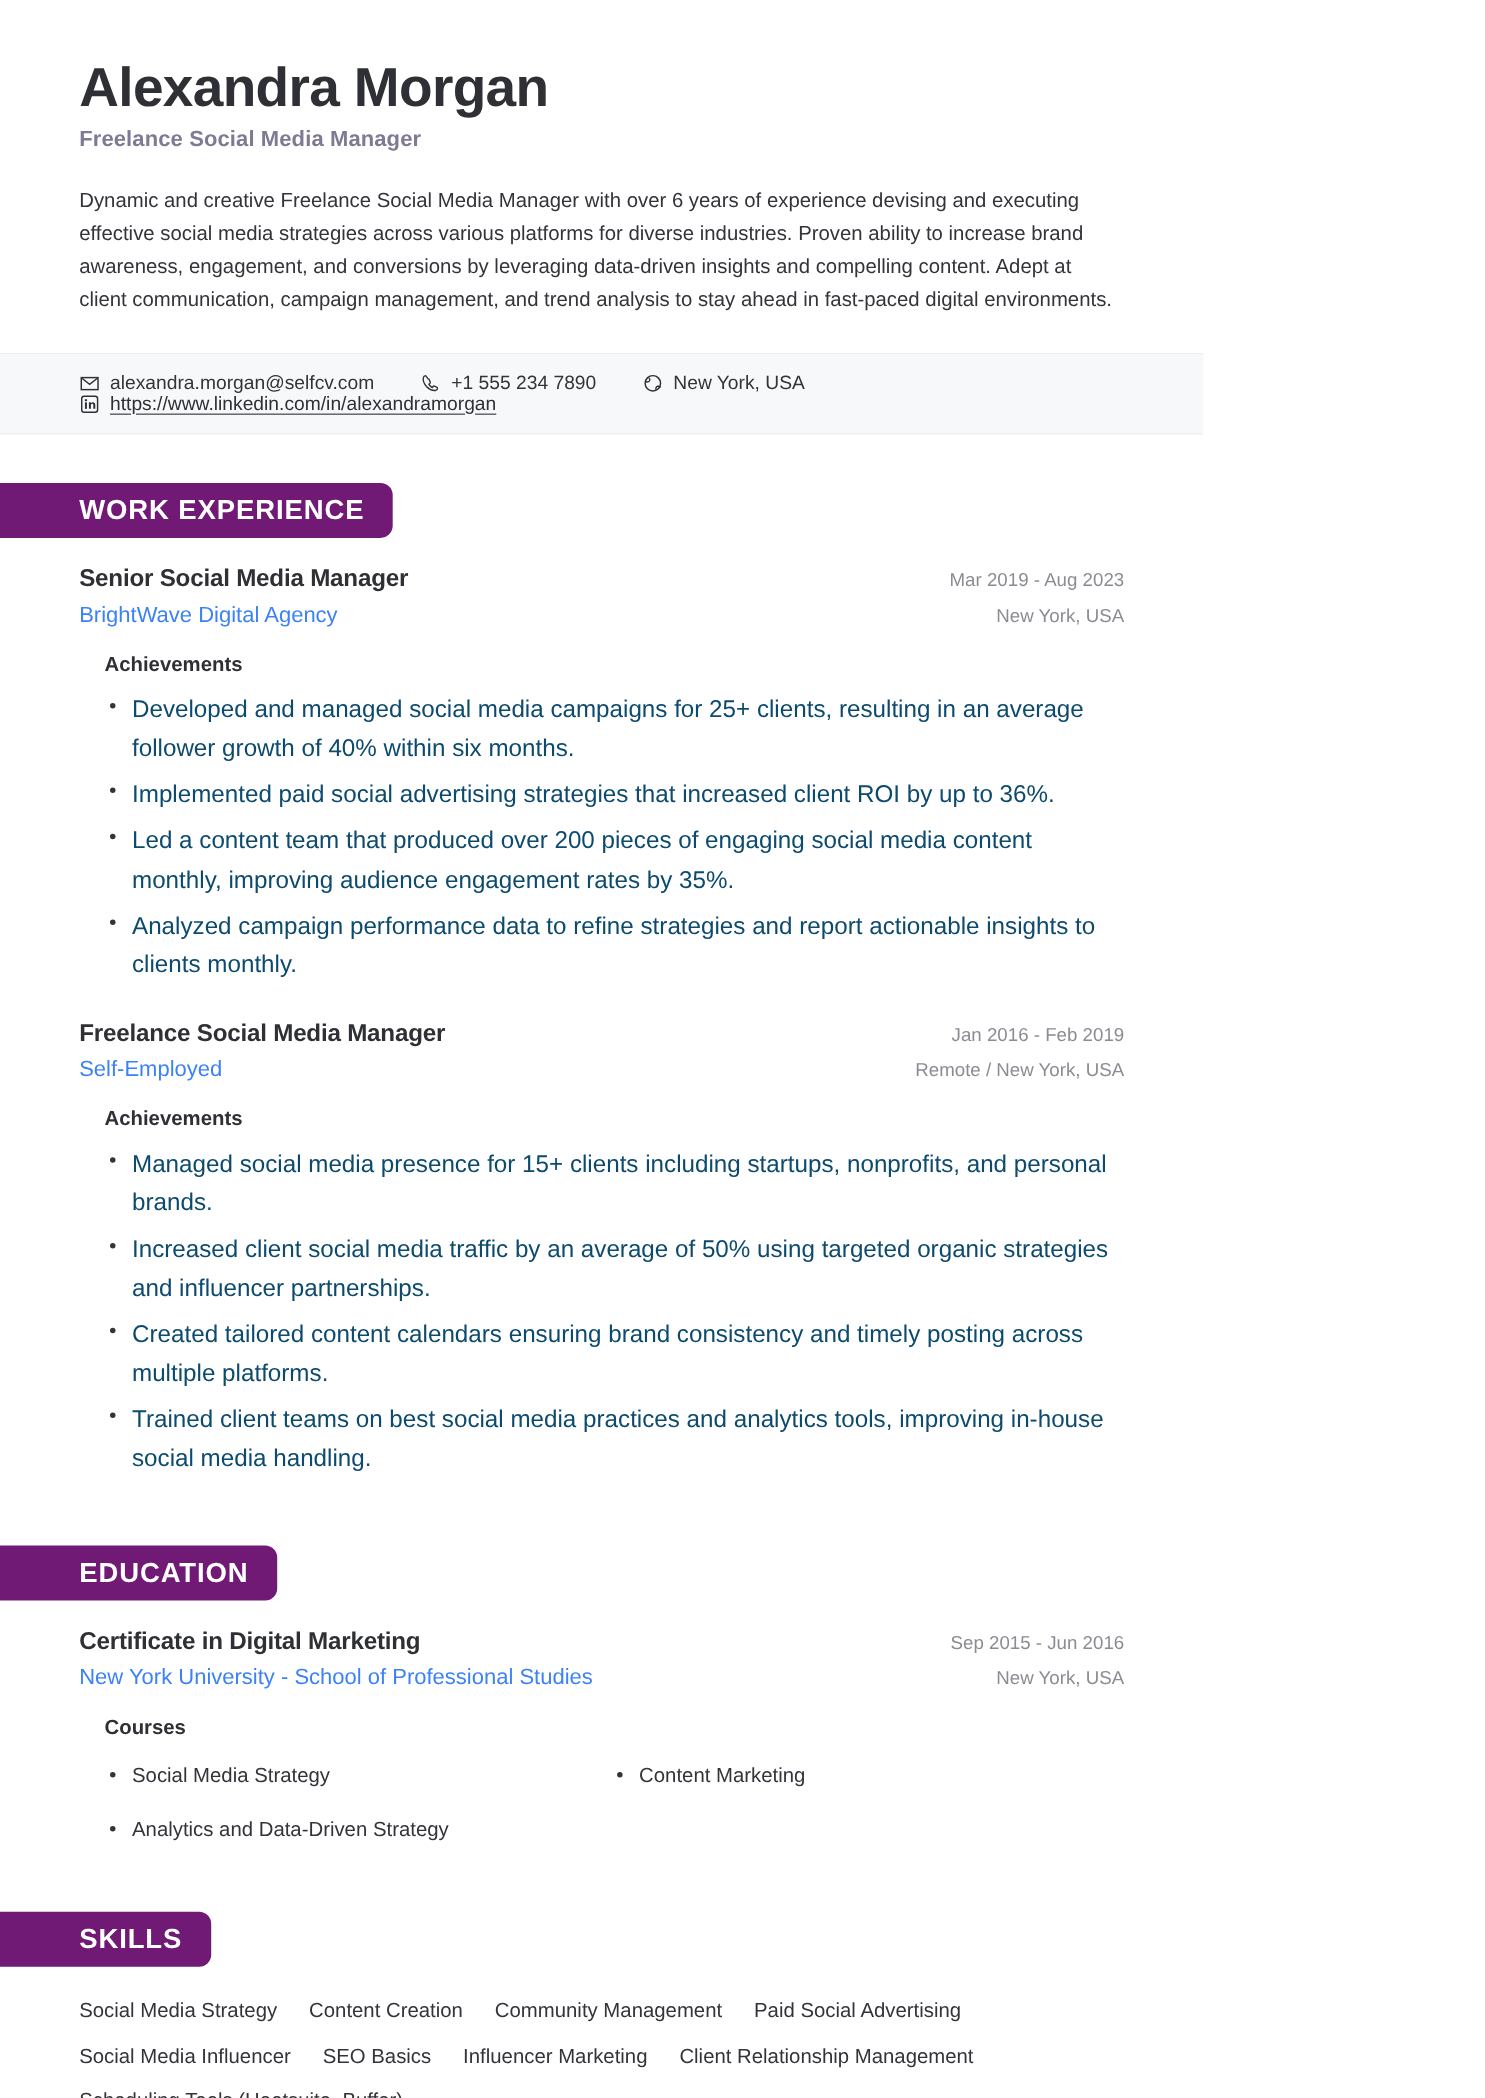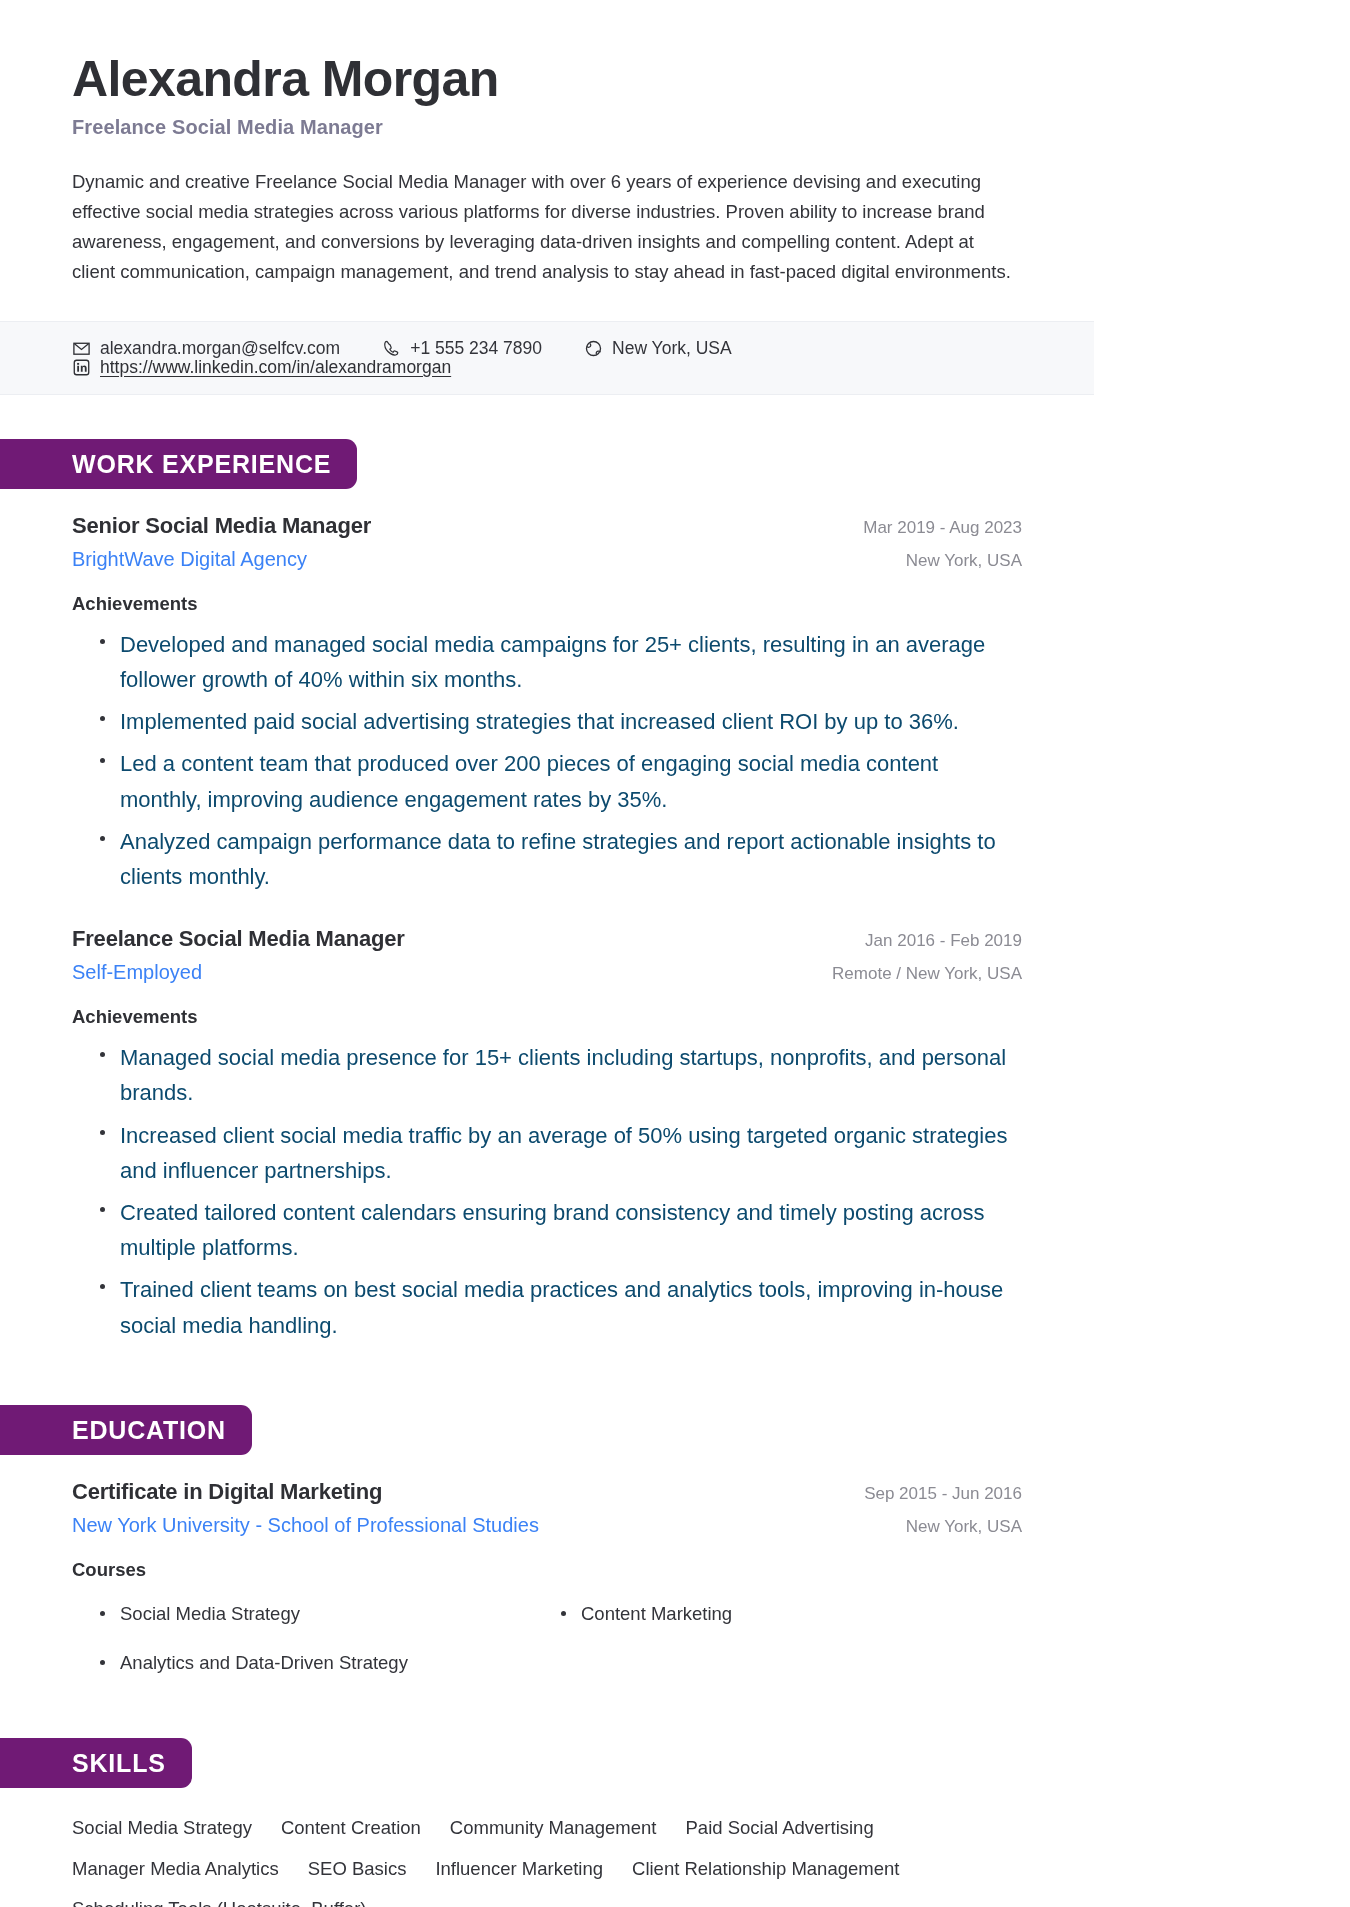--- a/index.html
+++ b/index.html
@@ -163,20 +163,21 @@
     font-size: 17px;
     color: #8b8b93;
     white-space: nowrap;
   }
 
   .sub-heading {
     font-size: 18.5px;
     font-weight: 700;
     color: #2f3035;
     margin-top: 22px;
+    margin-left: 23px;
   }
 
   ul.bullets {
     margin-top: 12px;
     padding-left: 48px;
     list-style: none;
   }
 
   ul.bullets li {
     position: relative;
@@ -410,21 +411,21 @@
 
   <div class="section sec-gap-skl">
     <div class="section-badge">SKILLS</div>
 
     <div class="section-body">
       <div class="skills-list">
         <span class="skill-item">Social Media Strategy</span>
         <span class="skill-item">Content Creation</span>
         <span class="skill-item">Community Management</span>
         <span class="skill-item">Paid Social Advertising</span>
-        <span class="skill-item">Manager Media Analytics</span>
+        <span class="skill-item">Social Media Influencer</span>
         <span class="skill-item">SEO Basics</span>
         <span class="skill-item">Influencer Marketing</span>
         <span class="skill-item">Client Relationship Management</span>
         <span class="skill-item">Scheduling Tools (Hootsuite, Buffer)</span>
       </div>
     </div>
   </div>
 
   <div class="section sec-gap-lang">
     <div class="section-badge">LANGUAGES</div>

